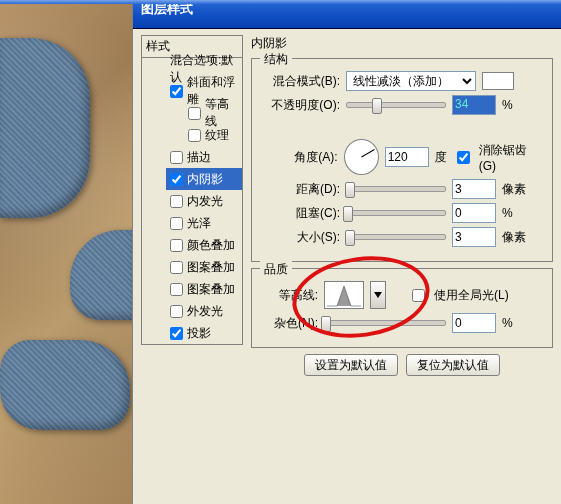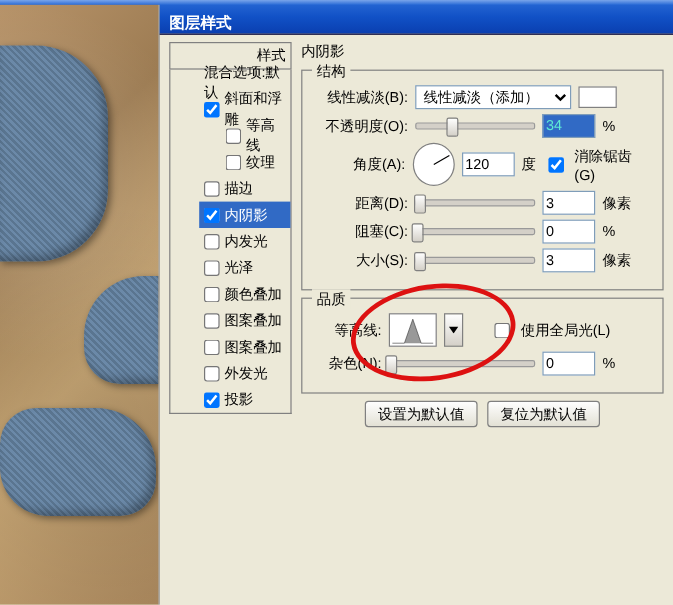--- a/index.html
+++ b/index.html
@@ -4,26 +4,26 @@
 <style>
 body { margin: 0; font-family: "Microsoft YaHei", SimSun, sans-serif; font-size: 12px; background: #ece9d8; }
 .screenshot { width: 561px; height: 504px; position: relative; display: flex; }
 .left-bg { width: 132px; height: 504px; background: linear-gradient(135deg, #b8946a 0%, #9c7b52 30%, #c9a876 60%, #a8865c 100%); position: relative; overflow: hidden; }
 .left-bg::before { content:""; position:absolute; inset:0; background: radial-gradient(circle at 20% 30%, rgba(255,255,255,0.15), transparent 40%), radial-gradient(circle at 70% 70%, rgba(0,0,0,0.1), transparent 50%); }
 .denim1 { position:absolute; top:38px; left:0; width:90px; height:180px; background: repeating-linear-gradient(45deg,#6b89a8,#6b89a8 2px,#5a7590 2px,#5a7590 4px); border-radius: 0 60px 60px 0; box-shadow: inset -4px -4px 8px rgba(0,0,0,0.3), 2px 2px 6px rgba(0,0,0,0.4); }
 .denim2 { position:absolute; top:230px; left:70px; width:70px; height:90px; background: repeating-linear-gradient(45deg,#6b89a8,#6b89a8 2px,#5a7590 2px,#5a7590 4px); border-radius: 50px 0 0 30px; box-shadow: inset -4px -4px 8px rgba(0,0,0,0.3), 2px 2px 6px rgba(0,0,0,0.4); }
 .denim3 { position:absolute; top:340px; left:0; width:130px; height:90px; background: repeating-linear-gradient(45deg,#6b89a8,#6b89a8 2px,#5a7590 2px,#5a7590 4px); border-radius: 30px 50px 30px 40px; box-shadow: inset -4px -4px 8px rgba(0,0,0,0.3), 2px 2px 6px rgba(0,0,0,0.4); }
 
 .dialog { flex:1; background:#ece9d8; display:flex; flex-direction:column; border-left:1px solid #808080; }
-.titlebar { height:28px; background: linear-gradient(#2a6bd6,#1151c6,#0a3fb0); color:#fff; display:flex; align-items:flex-end; padding:0 8px; font-weight:bold; font-size:13px; border-bottom:1px solid #003; }
+.titlebar { height:28px; background: linear-gradient(#2a6bd6,#1151c6,#0a3fb0); color:#fff; display:flex; align-items:flex-start; padding:0 8px; font-weight:bold; font-size:13px; border-bottom:1px solid #003; }
 .titlebar::before { content:""; height:4px; width:100%; position:absolute; top:0; left:0; background:linear-gradient(#7aa5ea,#2a6bd6); }
 .content { flex:1; display:flex; padding:6px 8px 8px 8px; gap:8px; }
 
 .style-col { width:102px; }
-.style-head { border:1px solid #808080; padding:2px 4px; background:#ece9d8; font-size:12px;text-align:right; }
+.style-head { border:1px solid #808080; padding:2px 4px; background:#ece9d8; font-size:12px; }
 .style-list { border:1px solid #808080; border-top:none;padding-left:24px; }
 .style-row { padding:2px 2px 2px 4px; display:flex; align-items:center; gap:4px; height:18px; }
 .style-row.sel { background:#316ac5; color:#fff; }
 .style-row input[type=checkbox]{ margin:0; width:13px; height:13px; }
 .style-row.indent { padding-left:22px; }
 
 .right-col { flex:1; }
 .fieldset { border:1px solid #808080; margin:0 0 6px 0; padding:8px 10px 10px 10px; position:relative; }
 .fieldset > .legend { position:absolute; top:-8px; left:8px; background:#ece9d8; padding:0 4px; }
 .section-title { margin-bottom:6px; }
@@ -118,35 +118,35 @@
             </div>
         </div>
       </div>
 
       <div class="right-col">
         <div class="section-title">内阴影</div>
 
         <div class="fieldset">
           <span class="legend">结构</span>
           <div class="row">
-            <span class="row-label">线性减淡(B):</span>
+            <span class="row-label">混合模式(B):</span>
             <select class="sel-input" style="width:130px">
               <option>线性减淡（添加）</option>
             </select>
             <div class="swatch"></div>
           </div>
           <div class="row">
             <span class="row-label">不透明度(O):</span>
             <div class="slider">
                 <div class="slider-thumb" id="th-op" style="left: calc(30% - 4px);"></div>
               </div>
             <div class="opacity-val">34</div>
             <span class="unit">%</span>
           </div>
-          <div class="row" style="margin-top:4px">
+          <div class="row" style="margin-top:24px">
             <span class="row-label">角度(A):</span>
             <div class="angle-dial"></div>
             <input class="num-input" value="120" style="">
             <span>度</span>
             <input type="checkbox" id="gl" checked="" style="">
             <span>消除锯齿(G)</span>
           </div>
           <div class="row">
             <span class="row-label">距离(D):</span>
             <div class="slider">

